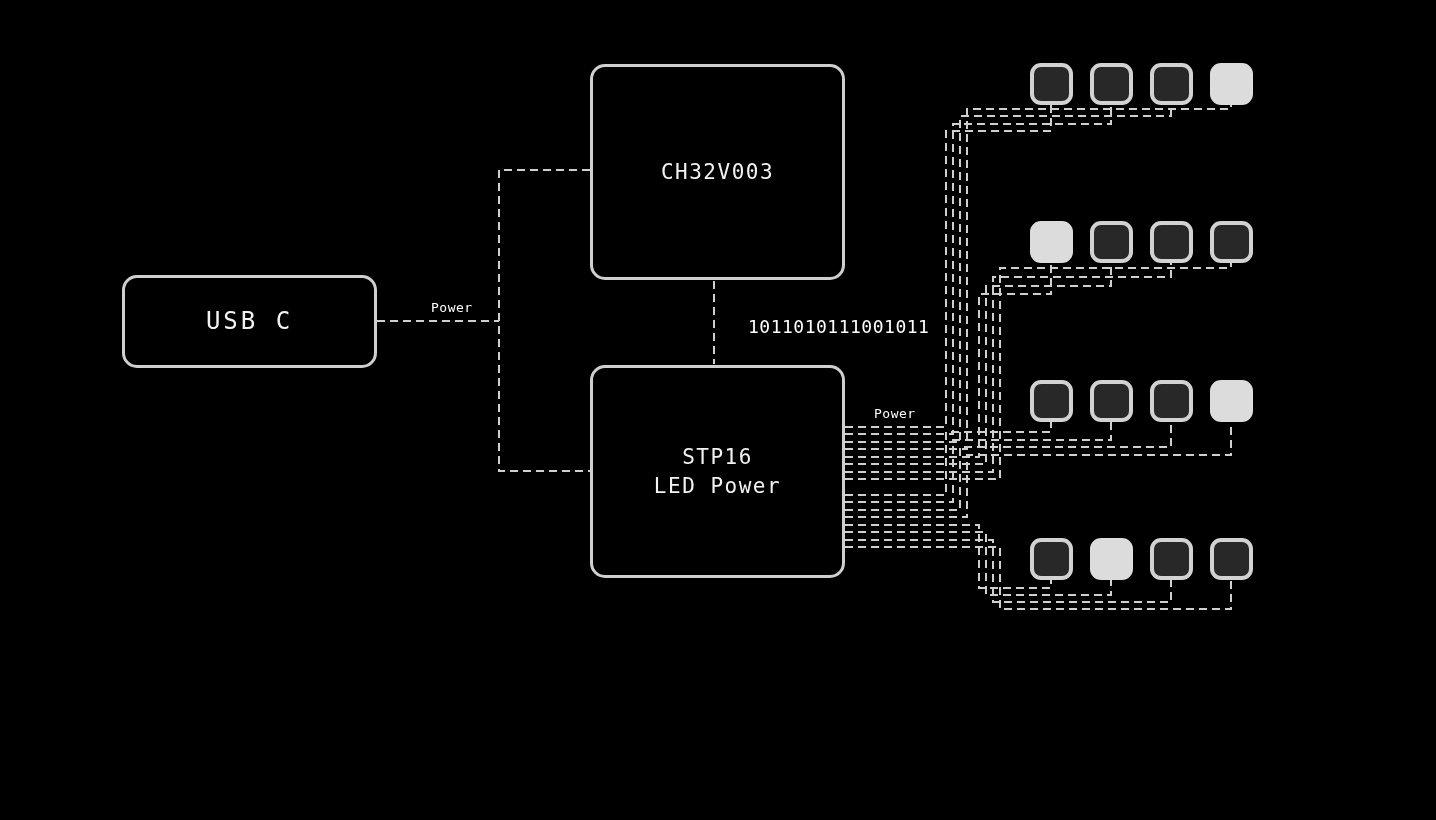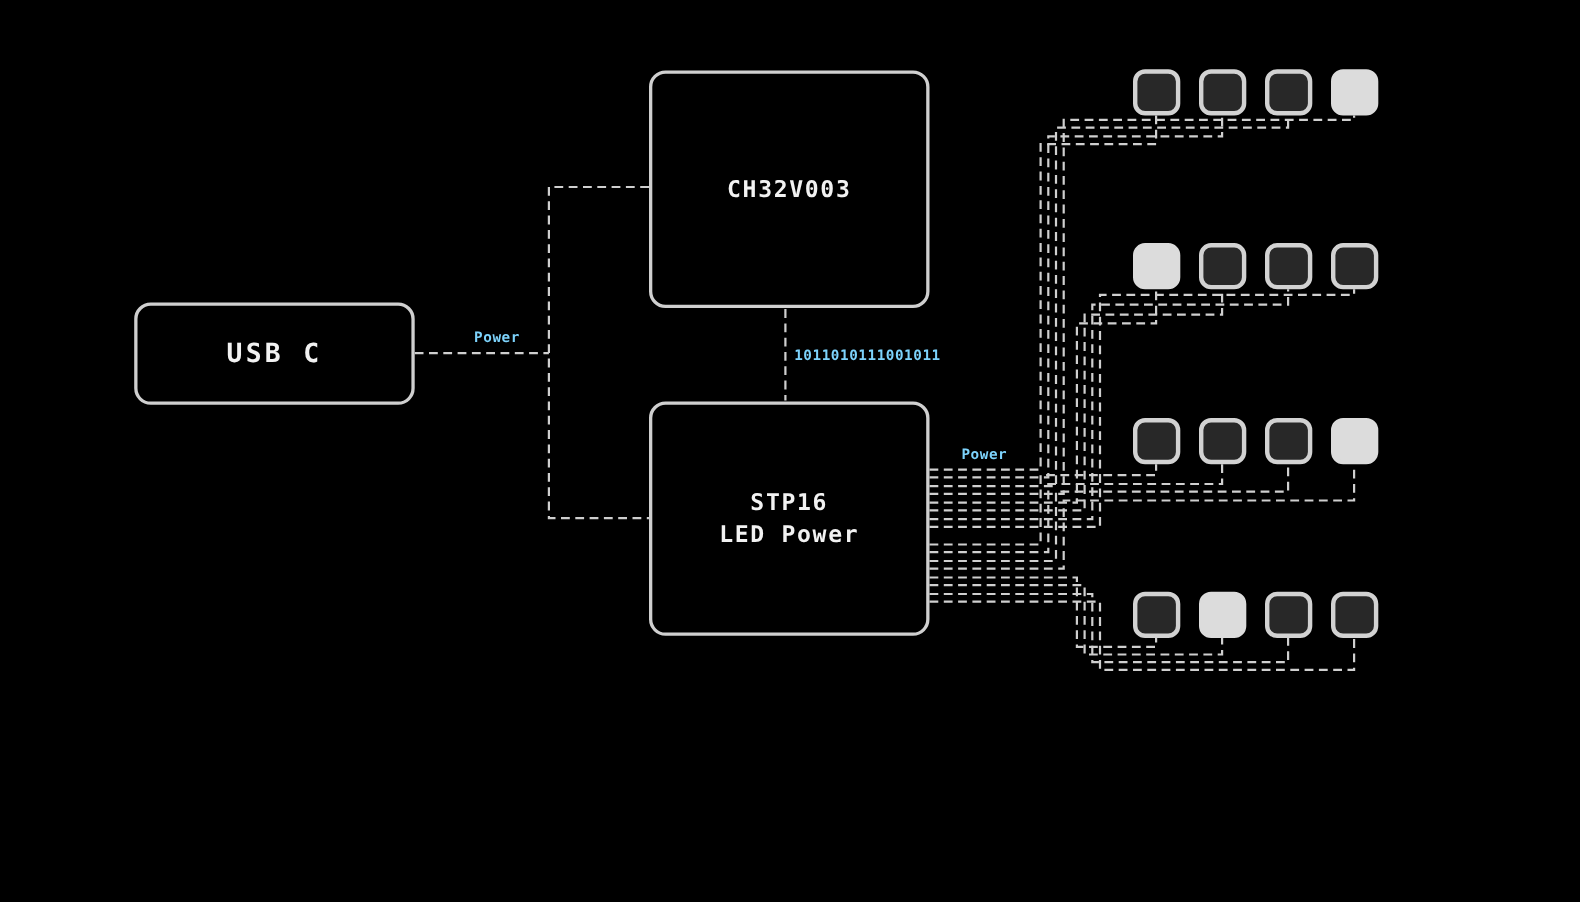--- a/index.html
+++ b/index.html
@@ -5,34 +5,34 @@
   html,body{margin:0;padding:0;background:#000;}
   .canvas{
     position:relative;width:1436px;height:820px;background:#000000;
     font-family:"DejaVu Sans Mono","Liberation Mono",monospace;
     overflow:hidden;
   }
   .node{
     position:absolute;border:3px solid #cfcfcf;border-radius:15px;
     background:#000;color:#f2f2f2;display:flex;flex-direction:column;
     align-items:center;justify-content:center;text-align:center;
-    font-weight:bold;
+    font-weight:normal;
   }
   .node .ln{display:block;font-size:21px;letter-spacing:1.5px;line-height:29px;}
   #usb-node{left:122px;top:275px;width:249px;height:87px;}
   #usb-node .ln{font-size:24px;letter-spacing:3px;}
   #mcu-node{left:590px;top:64px;width:249px;height:210px;}
   #driver-node{left:590px;top:365px;width:249px;height:207px;}
   .wire-label{
-    position:absolute;color:#7dd3fc;font-weight:bold;font-size:13px;
+    position:absolute;color:#ffffff;font-weight:normal;font-size:13px;
     letter-spacing:0.5px;white-space:nowrap;
   }
   #power-usb-label{left:431px;top:300px;}
   #power-driver-label{left:874px;top:406px;}
-  #data-bits-label{left:722px;top:316px;font-size:13px;}
+  #data-bits-label{left:748px;top:316px;font-size:18px;}
   svg.wires{position:absolute;left:0;top:0;}
   svg.wires path{fill:none;stroke:#cfcfcf;stroke-width:2;stroke-dasharray:8 5;}
   .led{
     position:absolute;width:35px;height:34px;border:4px solid #d2d2d2;
     border-radius:11px;background:#282828;
   }
   .led.lit{background:#dcdcdc;border-color:#dcdcdc;}
 </style>
 </head>
 <body>

